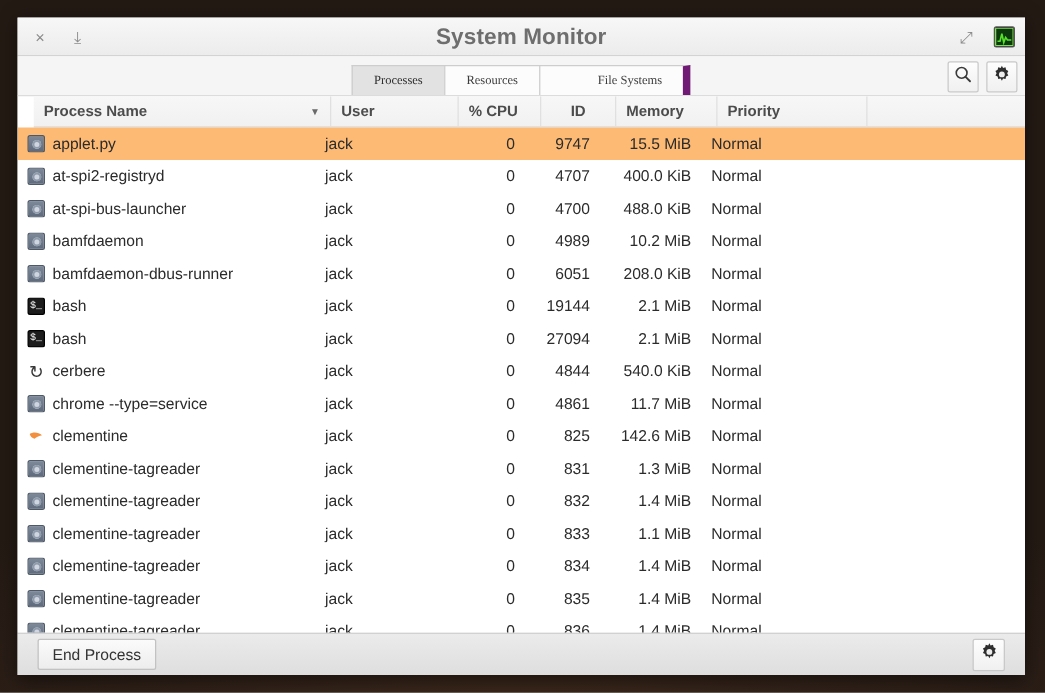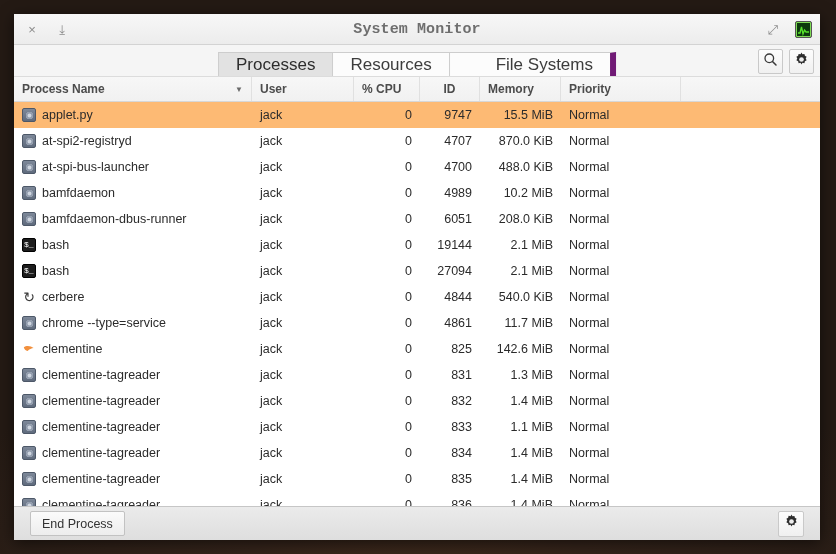--- a/index.html
+++ b/index.html
@@ -64,26 +64,25 @@
     justify-content: center;
     color: #8b8b8b;
     font-size: 13px;
     line-height: 1;
     cursor: default;
   }
   .tb-title {
     position: absolute;
     left: 0; right: 0;
     text-align: center;
-    font-size: 15px;
+    font-size: 18px;
     font-weight: bold;
     color: #6e6e6e;
     letter-spacing: 0.1px;
     pointer-events: none;
-    font-family: Liberation Mono, monospace;
   }
   .appicon {
     width: 17px;
     height: 17px;
     border-radius: 2px;
     background: #1d1d1d;
     border: 1px solid #555;
     box-sizing: border-box;
     display: flex;
     align-items: center;
@@ -107,29 +106,30 @@
     left: 50%;
     transform: translateX(-50%);
     bottom: 0;
     display: flex;
     align-items: flex-end;
   }
   .tab {
     height: 24px;
     line-height: 24px;
     padding: 0 17px;
-    font-size: 17px;
+    font-size: 10px;
     color: #3c3c3c;
     background: #fcfcfc;
     border: 1px solid #cdcdcd;
     border-bottom: none;
     border-right: none;
     box-sizing: border-box;
     cursor: default;
     white-space: nowrap;
+    font-family: Liberation Serif, serif;
   }
   .tab:last-child { border-right: 6px solid #701a75; padding-left: 46px; }
   .tab.active {
     background: #e2e2e2;
     color: #2d2d2d;
   }
   .tb-icons-right {
     margin-left: auto;
     display: flex;
     align-items: flex-end;
@@ -156,20 +156,21 @@
     overflow: hidden;
     position: relative;
     border-top: 1px solid #dcdcdc;
   }
   .thead {
     display: flex;
     height: 25px;
     background: linear-gradient(to bottom, #f7f7f7, #f1f1f1);
     border-bottom: 1px solid #d7d7d7;
     box-sizing: border-box;
+    margin-left: 13px;
   }
   .th {
     font-size: 12px;
     font-weight: bold;
     color: #4c4c4c;
     display: flex;
     align-items: center;
     box-sizing: border-box;
     border-right: 1px solid #e0e0e0;
     padding: 0 8px;
@@ -380,21 +381,21 @@
           <div class="cell c-prio">Normal</div>
         </div>
         <div class="row">
           <div class="cell c-name">
             <span class="proc-icon ico-gear-sq"></span>
             <span>at-spi2-registryd</span>
           </div>
           <div class="cell c-user">jack</div>
           <div class="cell c-cpu num">0</div>
           <div class="cell c-id num">4707</div>
-          <div class="cell c-mem num">870.0 KiB</div>
+          <div class="cell c-mem num">400.0 KiB</div>
           <div class="cell c-prio">Normal</div>
         </div>
         <div class="row">
           <div class="cell c-name">
             <span class="proc-icon ico-gear-sq"></span>
             <span>at-spi-bus-launcher</span>
           </div>
           <div class="cell c-user">jack</div>
           <div class="cell c-cpu num">0</div>
           <div class="cell c-id num">4700</div>

